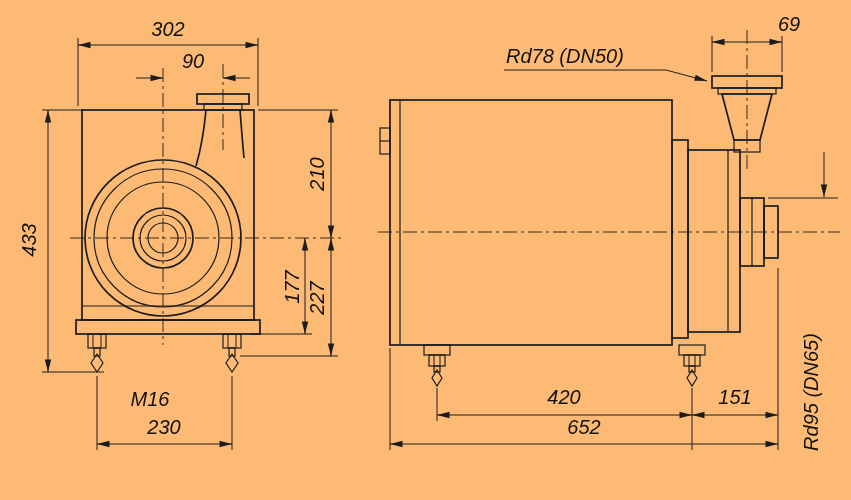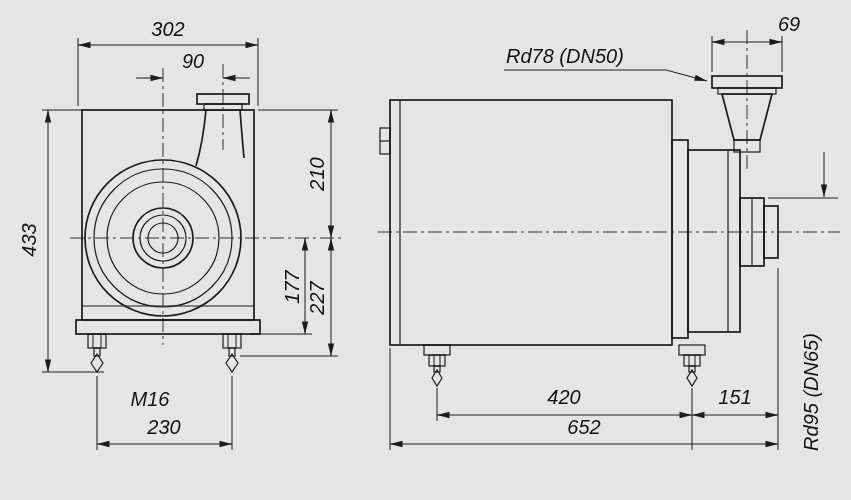--- a/index.html
+++ b/index.html
@@ -1,16 +1,16 @@
 <!DOCTYPE html>
 <html><head>
 <meta charset="utf-8">
 <style>
   html,body{margin:0;padding:0;background:#ffffff;}
-  .frame{width:851px;height:500px;overflow:hidden;background:#e5e5e5;}
+  .frame{width:851px;height:500px;overflow:hidden;background:#fdba74;}
   svg{display:block;}
   .o  {fill:none;stroke:#1c1c1c;stroke-width:1.7;}
   .o2 {fill:none;stroke:#1c1c1c;stroke-width:1.2;}
   .d  {fill:none;stroke:#1c1c1c;stroke-width:1;}
   .cl {fill:none;stroke:#1c1c1c;stroke-width:0.9;stroke-dasharray:14 4 3 4;}
   .dim{font:italic 20px "Liberation Sans", sans-serif;fill:#111111;}
 </style>
 </head>
 <body>
 

